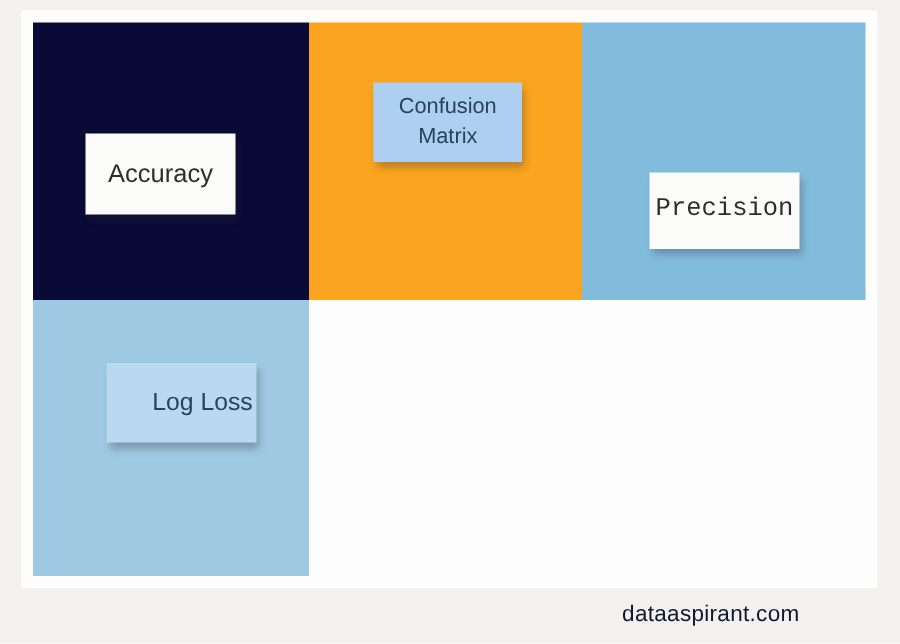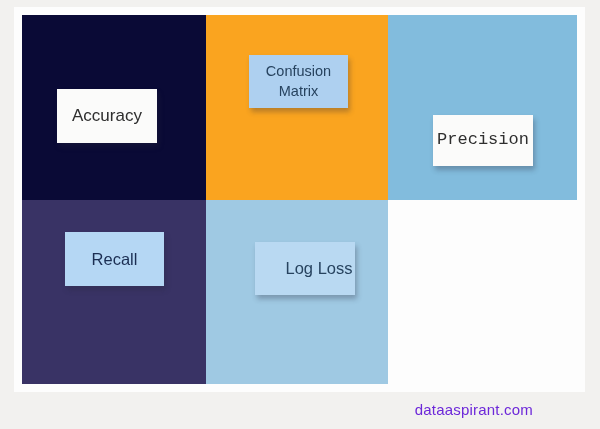--- a/index.html
+++ b/index.html
@@ -72,30 +72,25 @@
         <span>Confusion Matrix</span>
       </div>
     </div>
 
     <div class="panel" style="background-color: rgb(130, 188, 221);">
       <div class="card card-precision" style="background-color: rgb(251, 251, 250); color: rgb(46, 46, 46);">
         <span>Precision</span>
       </div>
     </div>
 
-    <div class="panel" style="background-color: rgb(57, 51, 101);">
-      <div class="card card-recall" style="background-color: rgb(181, 215, 244); color: rgb(27, 46, 82);">
-        <span>Recall</span>
-      </div>
-    </div>
 
 
     <div class="panel" style="background-color: rgb(159, 201, 227);">
       <div class="card card-logloss" style="background-color: rgb(185, 217, 242); color: rgb(39, 67, 95); padding-left: 28px;">
         <span>Log Loss</span>
       </div>
     </div>
 
   </div>
 
-  <div class="watermark" style="color: #6d28d9; margin-left: 25px;">dataaspirant.com</div>
+  <div class="watermark" style="color: #0f172a; margin-left: 25px;">dataaspirant.com</div>
 
 </div>
 
 </body></html>

